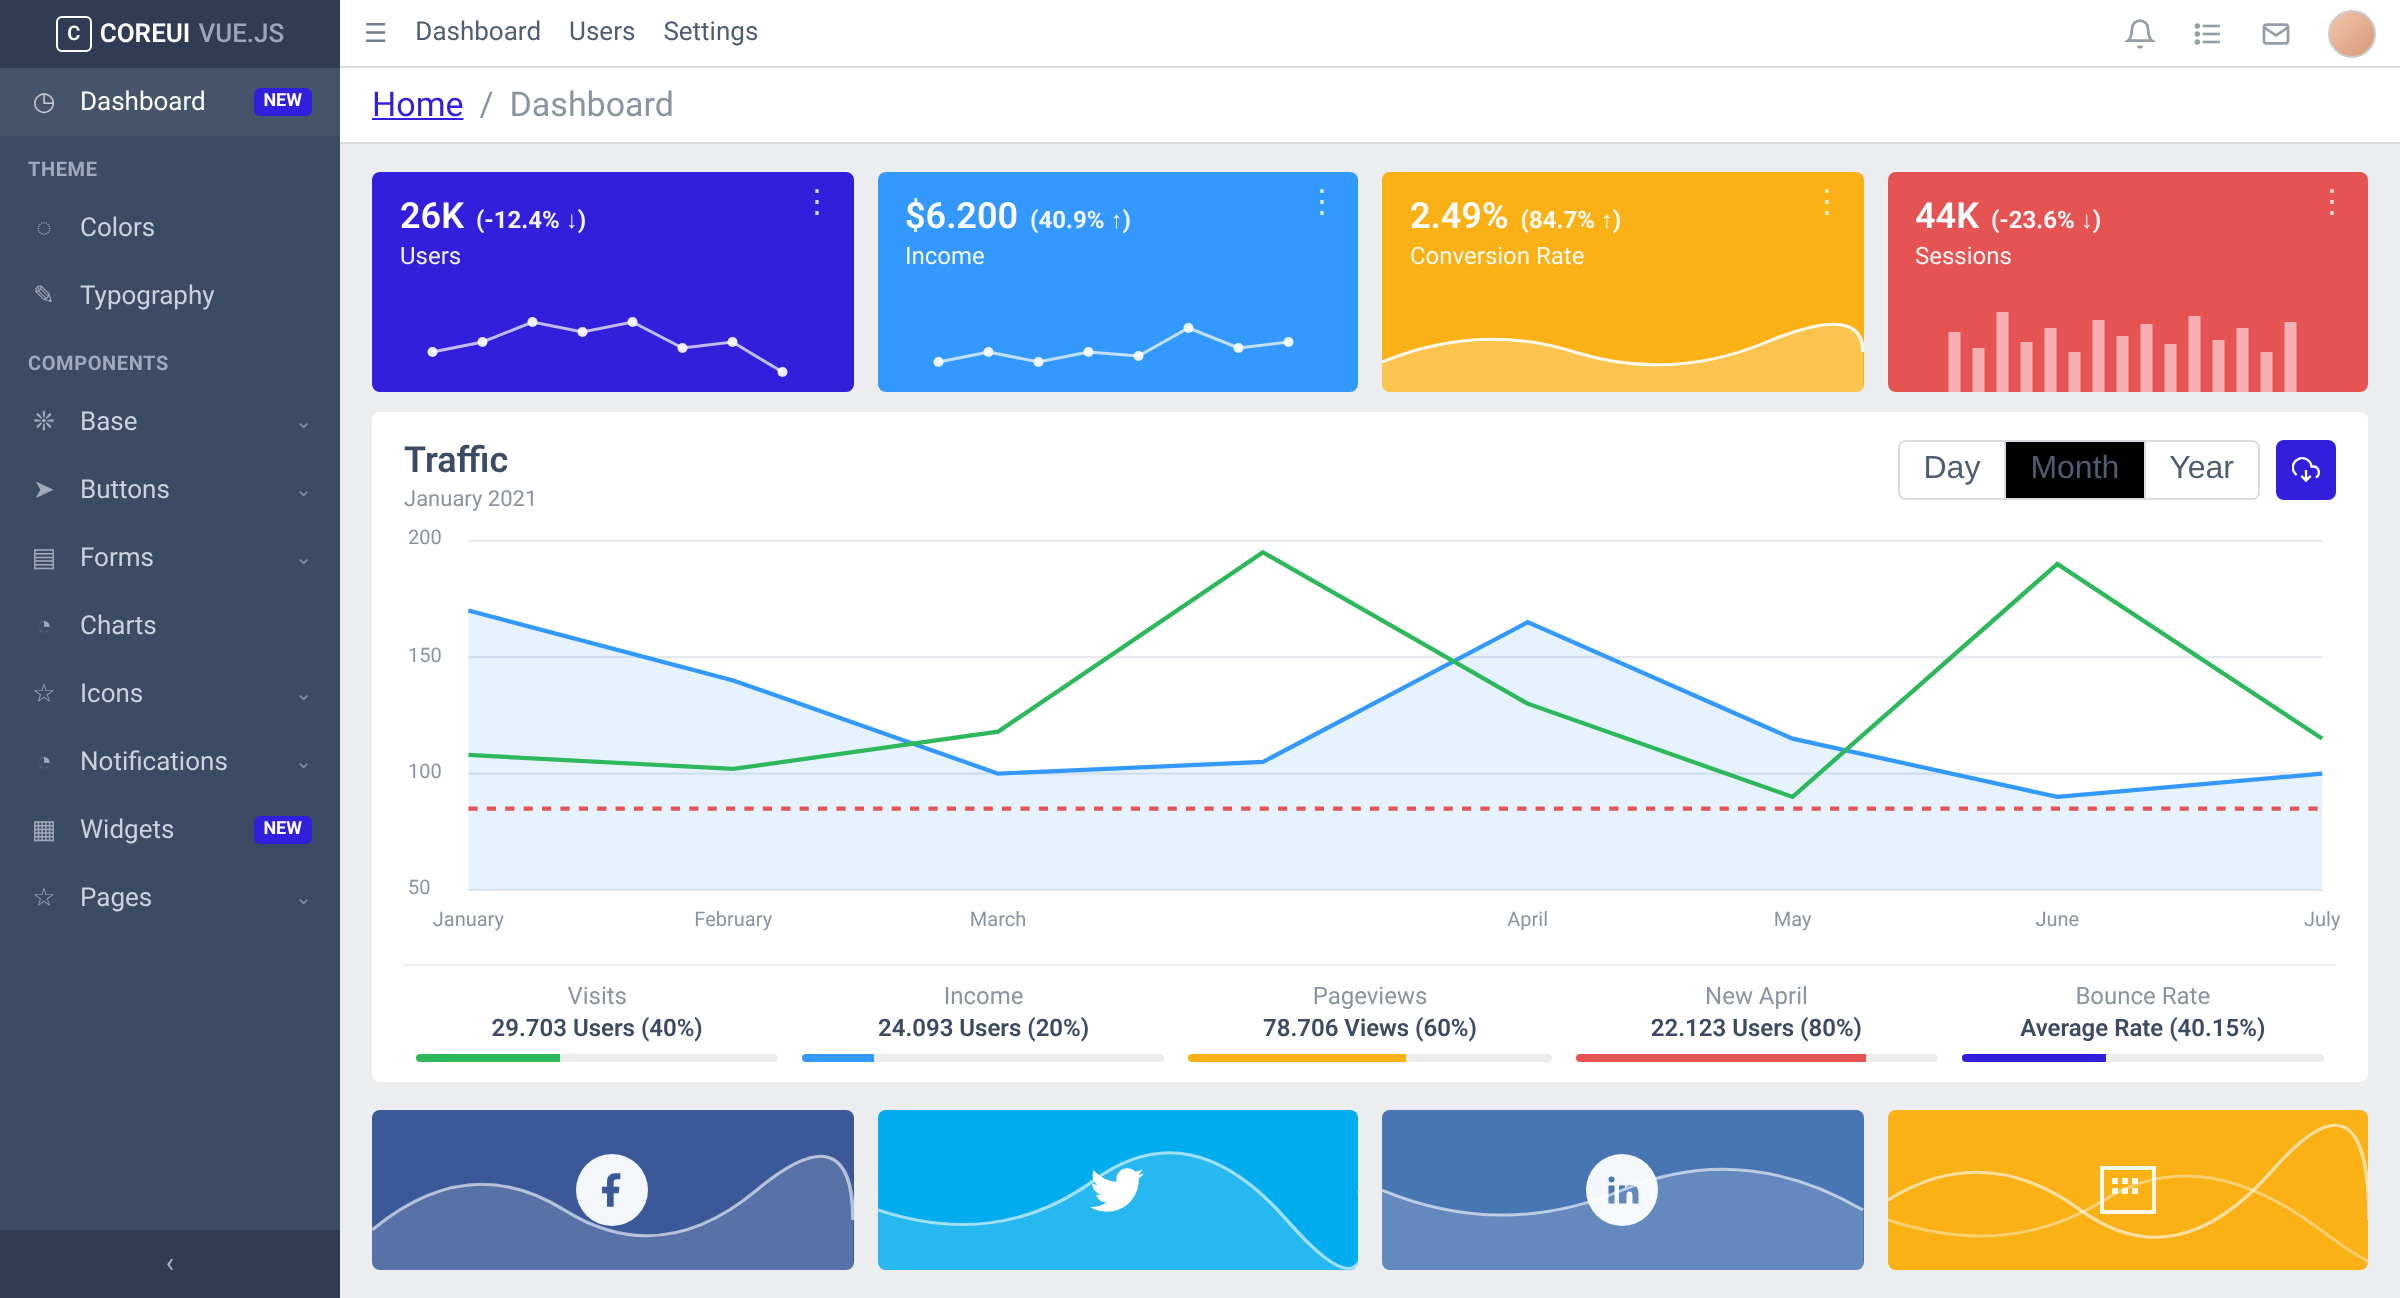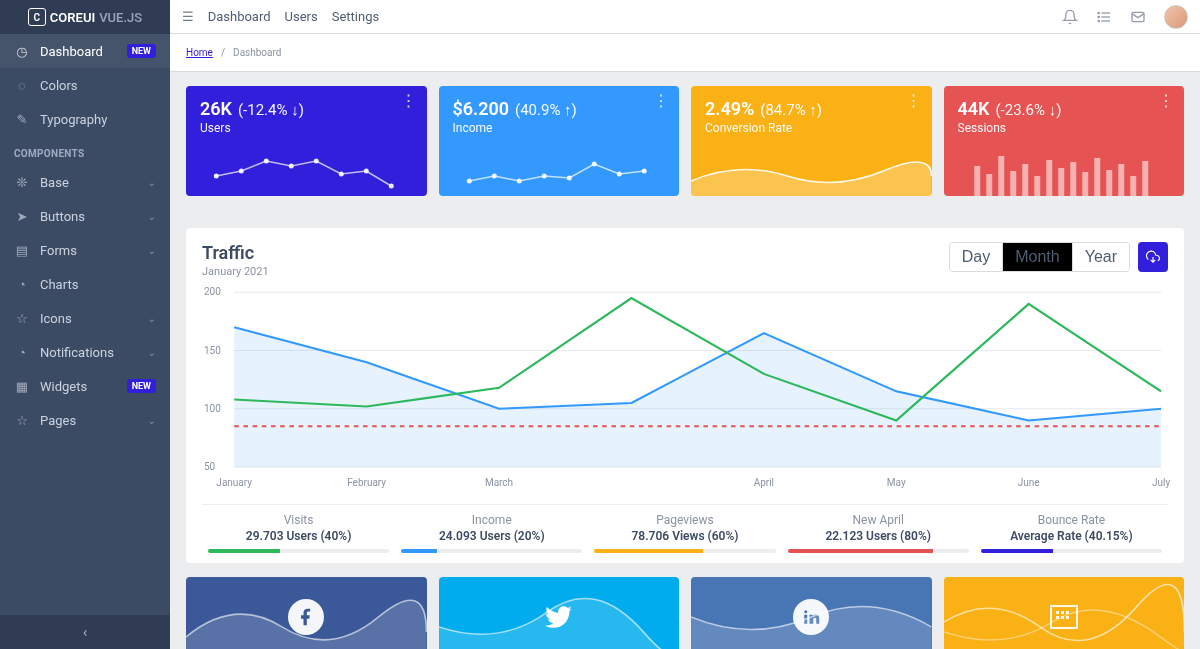--- a/index.html
+++ b/index.html
@@ -26,40 +26,40 @@
 
   
   .main { flex: 1; display: flex; flex-direction: column; background:#ebedef;}
   .header { height: 34px; background: #fff; border-bottom: 1px solid #d8dbe0; display: flex; align-items: center; padding: 0 12px; gap: 14px; font-size: 13px; color:#4f5d73;}
   .header .menu-toggle { cursor:pointer; opacity:.8;}
   .header .hlinks { display:flex; gap:14px;}
   .header .hlinks span { cursor:pointer; }
   .header-right { margin-left:auto; display:flex; align-items:center; gap:18px;}
   .header-right .ic { opacity:.6; cursor:pointer;}
   .avatar { width:24px;height:24px;border-radius:50%;background:linear-gradient(135deg,#f3c4a8,#d7997a);border:1px solid #ccc; cursor:pointer;}
-  .breadcrumb { height: 38px; background:#fff; border-bottom:1px solid #d8dbe0; padding:0 16px; display:flex; align-items:center; gap:8px; font-size:10px; color:#8a93a2;}
+  .breadcrumb { height: 38px; background:#fff; border-bottom:1px solid #d8dbe0; padding:0 16px; display:flex; align-items:center; gap:8px; font-size:17px; color:#8a93a2;}
   .breadcrumb a { color:#321fdb; text-decoration:underline; cursor:pointer;}
   
   .content { padding: 14px 16px; overflow: auto; flex:1;}
 
   
   .cards { display:flex; gap:12px; }
   .card { flex:1; border-radius:4px; padding:12px 14px 0; height:110px; color:#fff; position:relative; overflow:hidden;}
   .card .value { font-size:18px; font-weight:600; display:flex; align-items:baseline; gap:6px;}
-  .card .delta { font-size:15px; font-weight:400; opacity:.95;}
+  .card .delta { font-size:12px; font-weight:700; opacity:.95;}
   .card .label { font-size:12px; opacity:.95; margin-top:2px;}
   .card .more { position:absolute; top:10px; right:10px; opacity:.8; font-size:16px; cursor:pointer; line-height:10px;}
   .card svg.spark { position:absolute; left:0; right:0; bottom:0; width:100%; height:50px;}
   .c-blue { background:#321fdb;}
   .c-lblue { background:#39f;}
   .c-yellow { background:#f9b115;}
   .c-red { background:#e55353;}
 
   
-  .panel { background:#fff; border-radius:4px; margin-top:32px; padding:14px 16px 10px;}
+  .panel { background:#fff; border-radius:4px; margin-top:10px; padding:14px 16px 10px;}
   .panel-head { display:flex; align-items:flex-start; justify-content:space-between;}
   .panel-head h2 { font-size:18px; font-weight:600; color:#3c4b64;}
   .panel-head .sub { font-size:11px; color:#8a93a2; margin-top:2px;}
   .controls { display:flex; gap:8px; align-items:center;}
   .btn-group { display:flex; border:1px solid #d8dbe0; border-radius:4px; overflow:hidden;}
   .btn-group button { background:#fff; border:none; padding:5px 12px; font-size:16px; color:#4f5d73; cursor:pointer; border-right:1px solid #d8dbe0;}
   .btn-group button:last-child { border-right:none;}
   .btn-group button.active { background:#000000;}
   .btn-dl { background:#321fdb; border:none; border-radius:4px; width:30px;height:30px; color:#fff; cursor:pointer; display:flex;align-items:center;justify-content:center;}
   .chart-area { height:200px; position:relative; margin-top:8px;}
@@ -104,20 +104,21 @@
     </div>
     <nav class="nav">
       <div class="nav-item active">
         <span class="lf">
             <span class="ic">◷</span>
             <span>Dashboard</span>
           </span>
         <span class="badge">NEW</span>
       </div>
 
+      <div class="nav-title">THEME</div>
       <div class="nav-item">
           <span class="lf">
             <span class="ic">◌</span>
             <span>Colors</span>
           </span>
         </div>
       <div class="nav-item">
           <span class="lf">
             <span class="ic">✎</span>
             <span>Typography</span>

